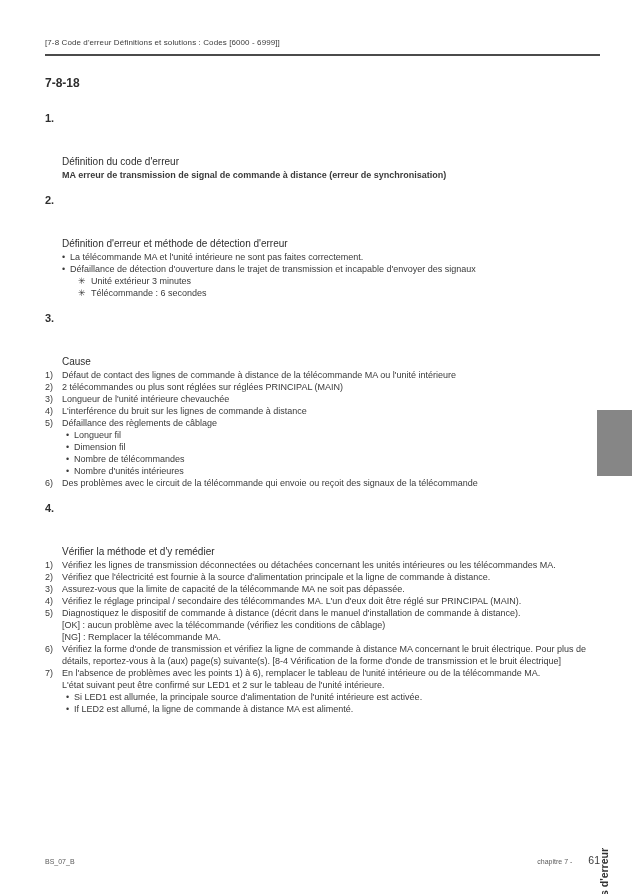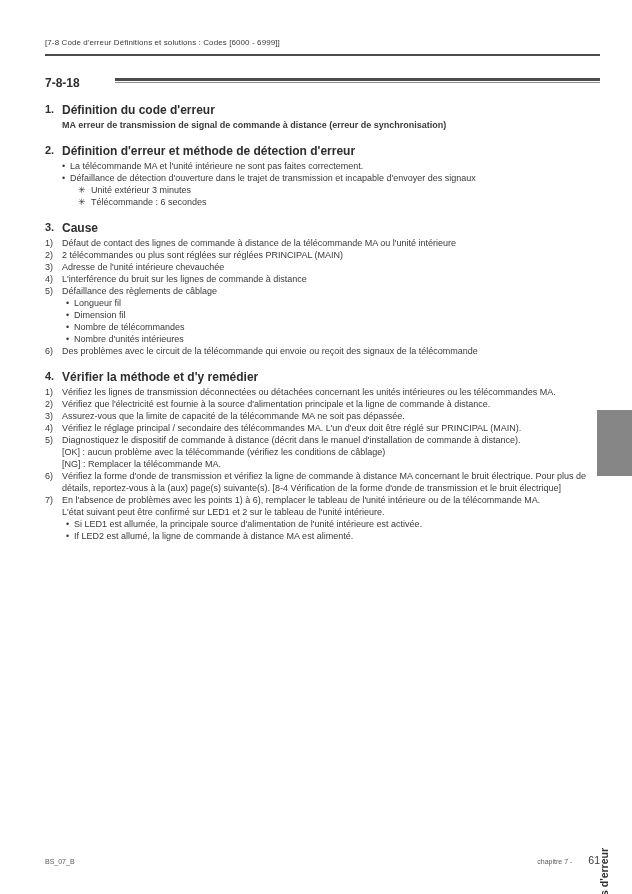--- a/index.html
+++ b/index.html
@@ -24,20 +24,21 @@
   }
   .head-rule{
     height:2px;
     background:#4b4b4b;
     margin-top:7px;
   }
   .title-block{
     display:flex;
     margin-top:18px;
     align-items:flex-start;
+    flex-direction:column;
   }
   .title-num{
     width:70px;
     font-size:12px;
     font-weight:bold;
     color:#2e2e2e;
     padding-top:2px;
   }
   .title-col{flex:1;}
   .title-text{
@@ -54,23 +55,24 @@
     margin-top:13px;
     margin-bottom:2px;
   }
   .sec-num{
     width:17px;
     font-size:11px;
     font-weight:bold;
     color:#2e2e2e;
   }
   .sec-title{
-    font-size:12px;
-    font-weight:bold;
-    color:#2e2e2e;
+    font-size:10px;
+    font-weight:normal;
+    color:#2e2e2e;
+    margin-top:44px;
   }
   .line{
     display:flex;
     font-size:9px;
     line-height:12px;
     color:#3a3a3a;
   }
   .line .txt{flex:1;}
   .line.bold{padding-left:17px;font-weight:bold;justify-content:flex-end;}
   .line.plain{padding-left:17px;align-items:flex-end;}
@@ -167,21 +169,21 @@
           <div class="line numbered">
             <span class="mk">1)</span>
             <span class="txt">Défaut de contact des lignes de commande à distance de la télécommande MA ou l'unité intérieure</span>
           </div>
           <div class="line numbered">
             <span class="mk">2)</span>
             <span class="txt">2 télécommandes ou plus sont réglées sur réglées PRINCIPAL (MAIN)</span>
           </div>
           <div class="line numbered">
             <span class="mk">3)</span>
-            <span class="txt">Adresse de l'unité intérieure chevauchée</span>
+            <span class="txt">Longueur de l'unité intérieure chevauchée</span>
           </div>
           <div class="line numbered">
             <span class="mk">4)</span>
             <span class="txt">L'interférence du bruit sur les lignes de commande à distance</span>
           </div>
           <div class="line numbered">
             <span class="mk">5)</span>
             <span class="txt">Défaillance des règlements de câblage</span>
           </div>
           <div class="line bullet2">

